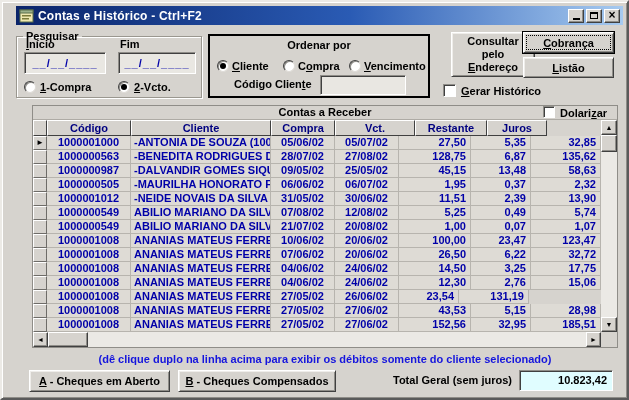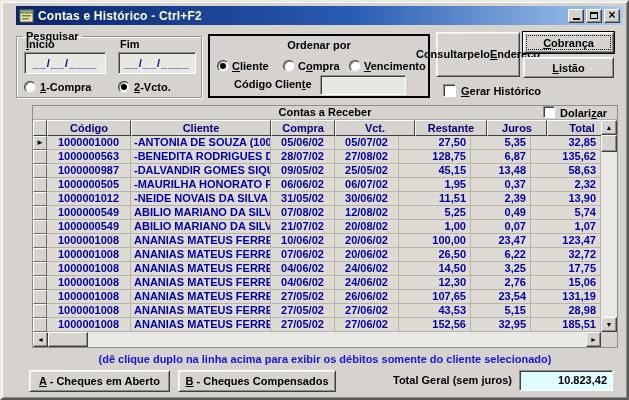--- a/index.html
+++ b/index.html
@@ -166,21 +166,21 @@
     <span class="radio checked" style="left:7px; top:24px;"></span>
     <span class="lbl" style="left:22px; top:24px;"><u>C</u><span>liente</span></span>
     <span class="radio" style="left:73px; top:24px;"></span>
     <span class="lbl" style="left:88px; top:24px;"><span>C</span><u>o</u><span>mpra</span></span>
     <span class="radio" style="left:139px; top:24px;"></span>
     <span class="lbl" style="left:154px; top:24px;"><u>V</u><span>encimento</span></span>
     <span class="lbl" style="left:24px; top:42px;"><span>Código Clien</span><u>t</u><span>e</span></span>
     <div class="sunken" style="left:110px; top:39px; width:86px; height:20px;"></div>
   </div>
 
-  <div class="btn" style="left:434px; top:30px; width:84px; height:45px; flex-direction:row; line-height:13px;">
+  <div class="btn" style="left:449px; top:30px; width:84px; height:45px; flex-direction:column; line-height:13px;">
     <span>Consultar</span>
     <span>pelo</span>
     <span><u>E</u><span>ndereço</span></span>
   </div>
   <div class="btn default" style="left:521px; top:30px; width:91px; height:21px;">
     <span><u>C</u><span>obrança</span></span>
   </div>
   <div class="btn" style="left:521px; top:55px; width:91px; height:21px;">
     <span><u>L</u><span>istão</span></span>
   </div>
@@ -193,21 +193,20 @@
     <span class="lbl" style="left:527px; top:1px;"><span>Dolari</span><u>z</u><span>ar</span></span>
 
     <div class="grid-head">
       <div class="ghcell h0"></div>
       <div class="ghcell hc0">Código</div>
       <div class="ghcell hc1">Cliente</div>
       <div class="ghcell hc2">Compra</div>
       <div class="ghcell hc3">Vct.</div>
       <div class="ghcell hc4">Restante</div>
       <div class="ghcell hc5">Juros</div>
-      <div class="ghcell hc6">Total</div>
     </div>
 
     <div class="grid-rows">
         <div class="grow">
           <div class="gind">►</div>
           <div class="gcell c0">1000001000</div>
           <div class="gcell c1">-ANTONIA DE SOUZA (1003</div>
           <div class="gcell c2">05/06/02</div>
           <div class="gcell c3">05/07/02</div>
           <div class="gcell c4">27,50</div>
@@ -313,21 +312,20 @@
           <div class="gcell c4">12,30</div>
           <div class="gcell c5">2,76</div>
           <div class="gcell c6">15,06</div>
         </div>
         <div class="grow">
           <div class="gind"></div>
           <div class="gcell c0">1000001008</div>
           <div class="gcell c1">ANANIAS MATEUS FERREIR</div>
           <div class="gcell c2">27/05/02</div>
           <div class="gcell c3">26/06/02</div>
-          <div class="gcell c4">107,65</div>
           <div class="gcell c5">23,54</div>
           <div class="gcell c6">131,19</div>
         </div>
         <div class="grow">
           <div class="gind"></div>
           <div class="gcell c0">1000001008</div>
           <div class="gcell c1">ANANIAS MATEUS FERREIR</div>
           <div class="gcell c2">27/05/02</div>
           <div class="gcell c3">27/06/02</div>
           <div class="gcell c4">43,53</div>

